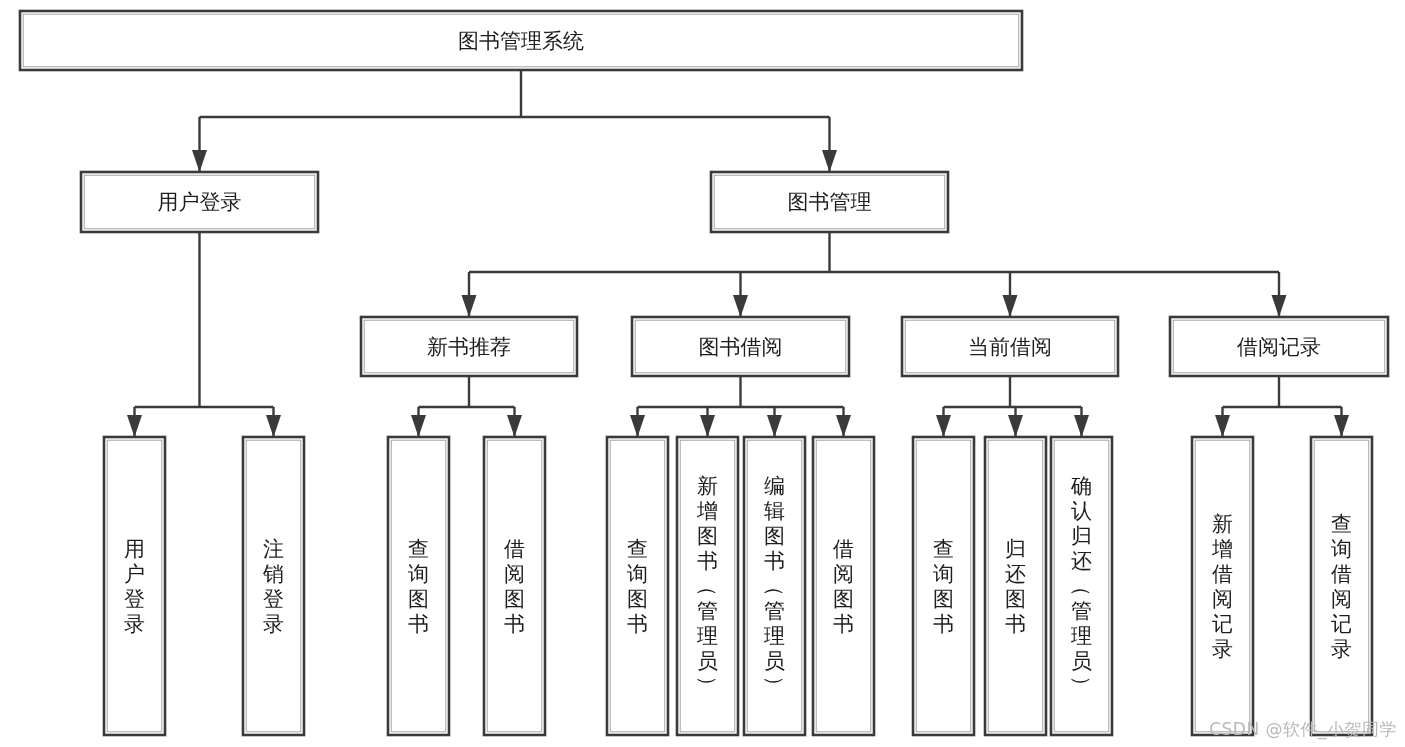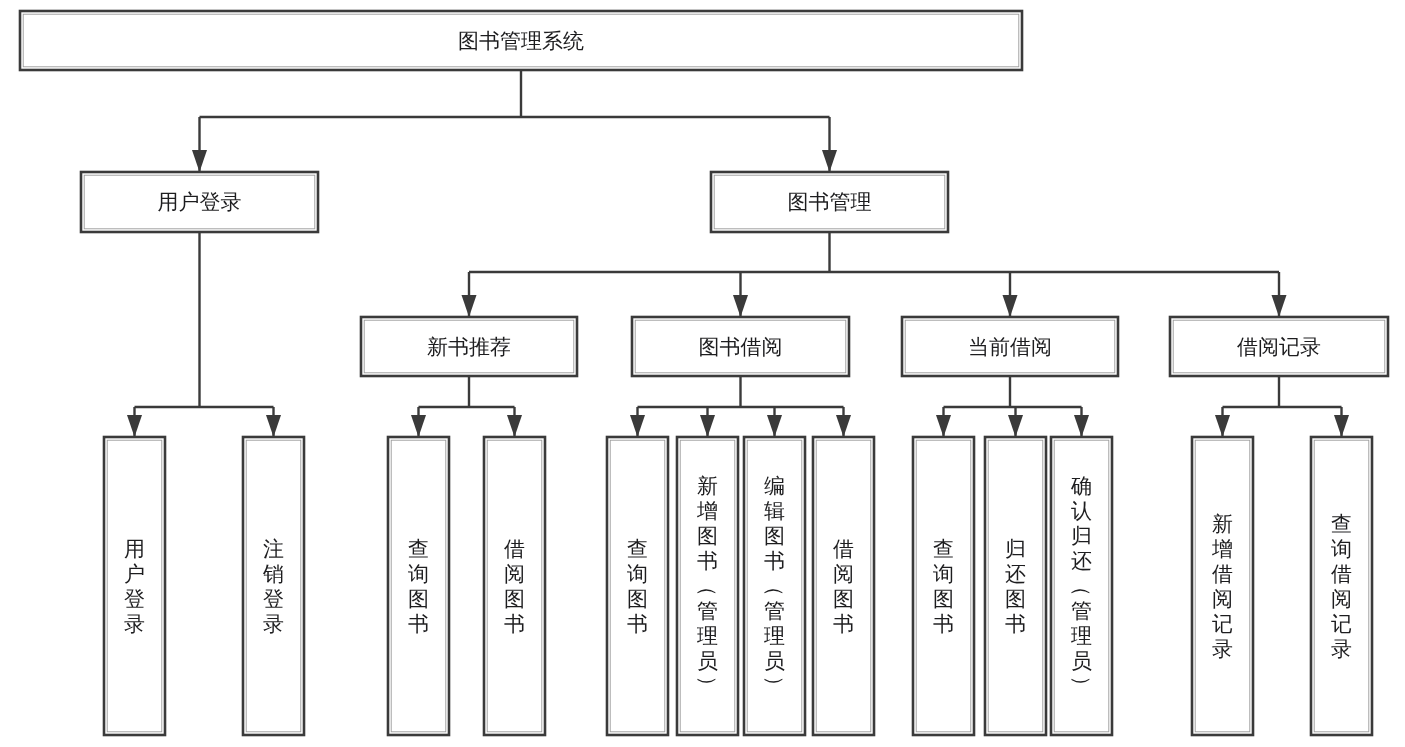--- a/index.html
+++ b/index.html
@@ -312,13 +312,14 @@
             <text x="1341.5" y="530.5" class="node-label-v">查</text>
             <text x="1341.5" y="555.5" class="node-label-v">询</text>
             <text x="1341.5" y="580.5" class="node-label-v">借</text>
             <text x="1341.5" y="605.5" class="node-label-v">阅</text>
             <text x="1341.5" y="630.5" class="node-label-v">记</text>
             <text x="1341.5" y="655.5" class="node-label-v">录</text>
           </g>
         </g>
       </g>
   </svg>
+  <div class="watermark-text">CSDN @软件_小贺同学</div>
 </div>
 
 </body></html>

